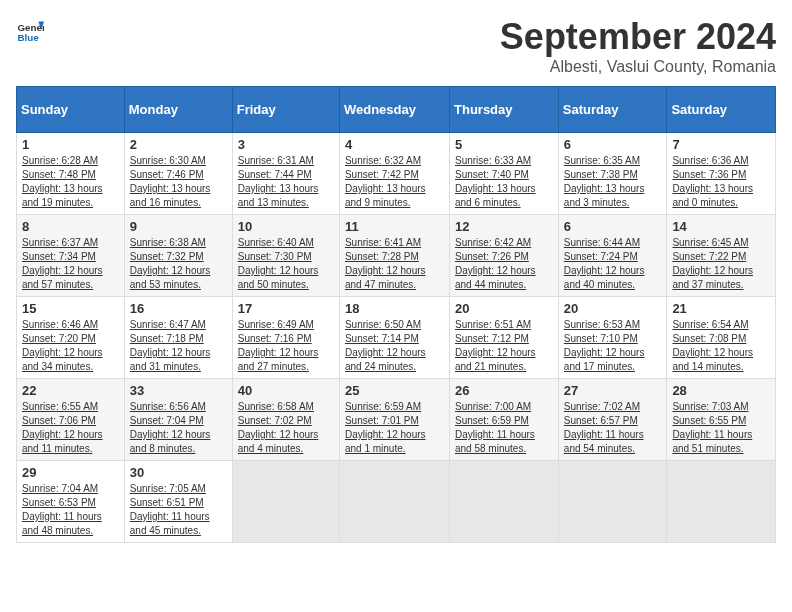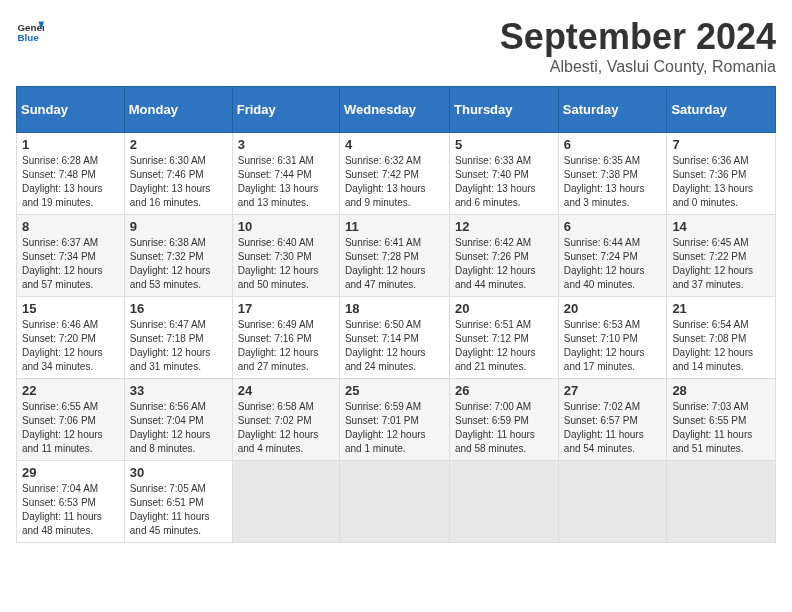--- a/index.html
+++ b/index.html
@@ -54,20 +54,21 @@
     .day-num {
       font-size: 13px;
       font-weight: bold;
       display: block;
       margin-bottom: 2px;
     }
     .day-info {
       font-size: 10px;
       line-height: 1.4;
       color: #333;
+      text-decoration: underline;
     }
   </style>
 </head>
 <body>
 
 <div class="header">
   <div class="logo">
     <svg class="logo-icon" viewBox="0 0 40 40">
       <text x="2" y="22" font-size="14" font-weight="bold" fill="#333">General</text>
       <text x="2" y="36" font-size="14" font-weight="bold" fill="#1a6bbf">Blue</text>
@@ -186,21 +187,21 @@
       <tr>
         <td>
           <span class="day-num">22</span>
           <div class="day-info">Sunrise: 6:55 AM<br>Sunset: 7:06 PM<br>Daylight: 12 hours and 11 minutes.</div>
         </td>
         <td>
           <span class="day-num">33</span>
           <div class="day-info">Sunrise: 6:56 AM<br>Sunset: 7:04 PM<br>Daylight: 12 hours and 8 minutes.</div>
         </td>
         <td>
-          <span class="day-num">24</span>
+          <span class="day-num">40</span>
           <div class="day-info">Sunrise: 6:58 AM<br>Sunset: 7:02 PM<br>Daylight: 12 hours and 4 minutes.</div>
         </td>
         <td>
           <span class="day-num">25</span>
           <div class="day-info">Sunrise: 6:59 AM<br>Sunset: 7:01 PM<br>Daylight: 12 hours and 1 minute.</div>
         </td>
         <td>
           <span class="day-num">26</span>
           <div class="day-info">Sunrise: 7:00 AM<br>Sunset: 6:59 PM<br>Daylight: 11 hours and 58 minutes.</div>
         </td>

